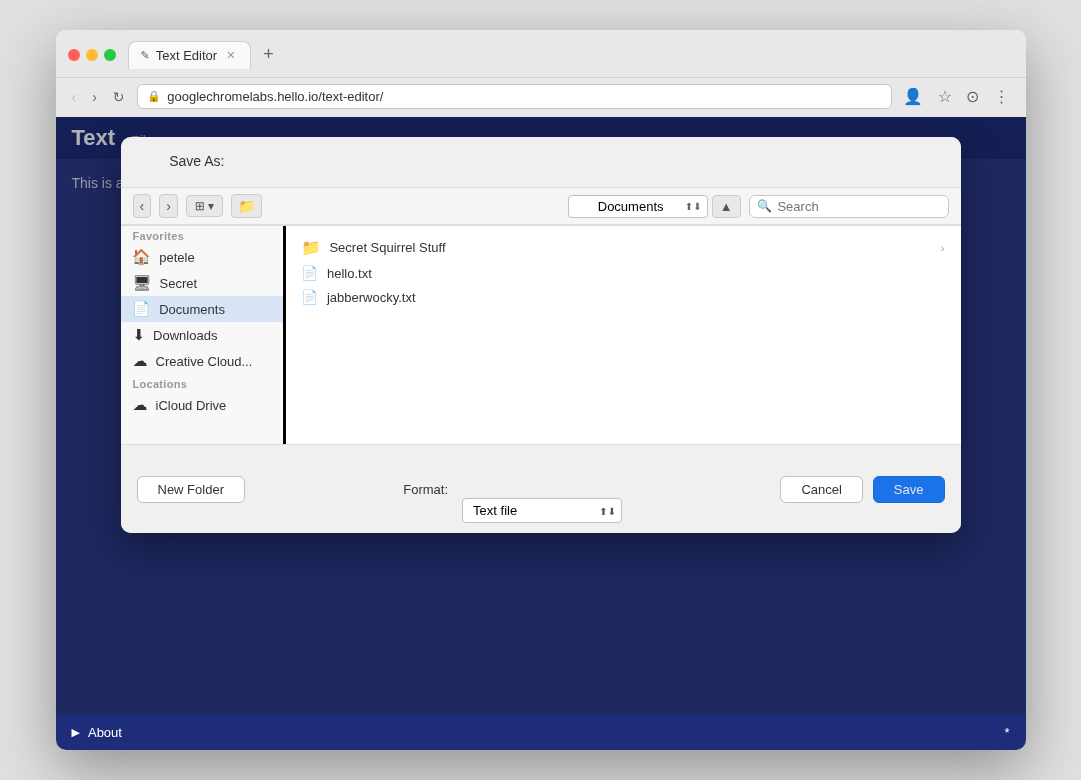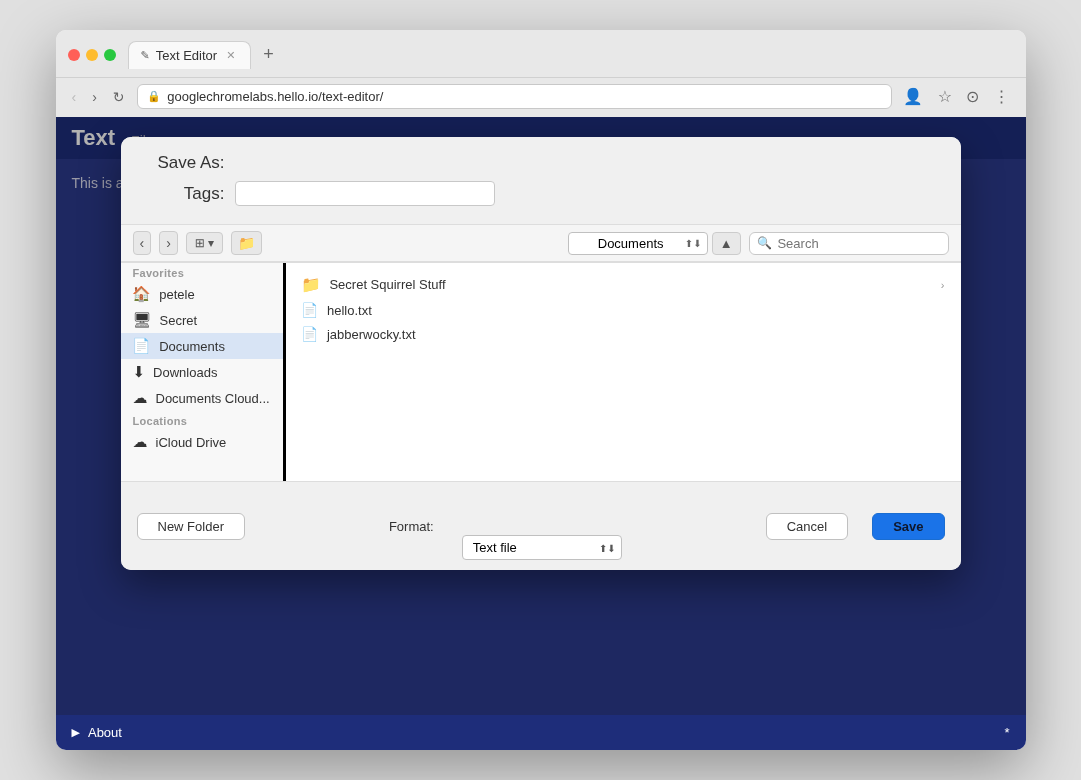--- a/index.html
+++ b/index.html
@@ -212,21 +212,21 @@
       padding: 16px 24px 10px;
     }
 
     .dialog-row {
       display: flex;
       align-items: center;
       margin-bottom: 8px;
     }
 
     .dialog-label {
-      font-size: 17px;
+      font-size: 14px;
       color: #333;
       width: 80px;
       text-align: right;
       margin-right: 10px;
     }
 
     .dialog-input {
       width: 260px;
       padding: 4px 8px;
       font-size: 13px;
@@ -414,21 +414,21 @@
     .file-icon-color { color: #888; font-size: 14px; }
 
     .file-item-arrow { margin-left: auto; color: #999; font-size: 11px; }
 
     
     .dialog-footer {
       background: #f0f0f0;
       padding: 10px 16px;
       display: flex;
       align-items: center;
-      gap: 24px;
+      gap: 10px;
     }
 
     .format-label {
       font-size: 13px;
       color: #333;
       margin-right: 4px;
     }
 
     .format-select-wrapper {
       position: relative;
@@ -467,23 +467,23 @@
       border: 1px solid #c0c0c0;
     }
 
     .btn-cancel {
       background: white;
       color: #333;
     }
 
     .btn-save {
       background: #1a73e8;
-      color: #0f172a;
+      color: #e5e5e5;
       border-color: #1a6dd1;
-      font-weight: 700;
+      font-weight: 400;
     }
 
     .btn-new-folder {
       background: white;
       color: #333;
     }
   </style>
 </head>
 <body>
 
@@ -532,24 +532,20 @@
       <span>This is a n</span>
     </div>
 
     <div class="dialog-overlay">
       <div class="save-dialog">
 
         <div class="dialog-header">
           <div class="dialog-row">
             <span class="dialog-label">Save As:</span>
           </div>
-          <div class="dialog-row">
-            <span class="dialog-label">Tags:</span>
-            <input class="dialog-input tags-input" type="text" style="">
-          </div>
         </div>
 
         <div class="dialog-toolbar">
           <button class="toolbar-nav-btn">‹</button>
           <button class="toolbar-nav-btn">›</button>
           <button class="toolbar-view-btn">
             <span>⊞</span>
             <span>▾</span>
           </button>
           <button class="toolbar-new-folder-btn">📁</button>
@@ -588,21 +584,21 @@
             <div class="sidebar-item active">
               <span class="sidebar-icon">📄</span>
               <span>Documents</span>
             </div>
             <div class="sidebar-item">
               <span class="sidebar-icon">⬇</span>
               <span>Downloads</span>
             </div>
             <div class="sidebar-item">
               <span class="sidebar-icon">☁</span>
-              <span>Documents Cloud...</span>
+              <span>Creative Cloud...</span>
             </div>
 
             <div class="sidebar-section-label">Locations</div>
 
             <div class="sidebar-item">
               <span class="sidebar-icon">☁</span>
               <span>iCloud Drive</span>
             </div>
           </div>
 

